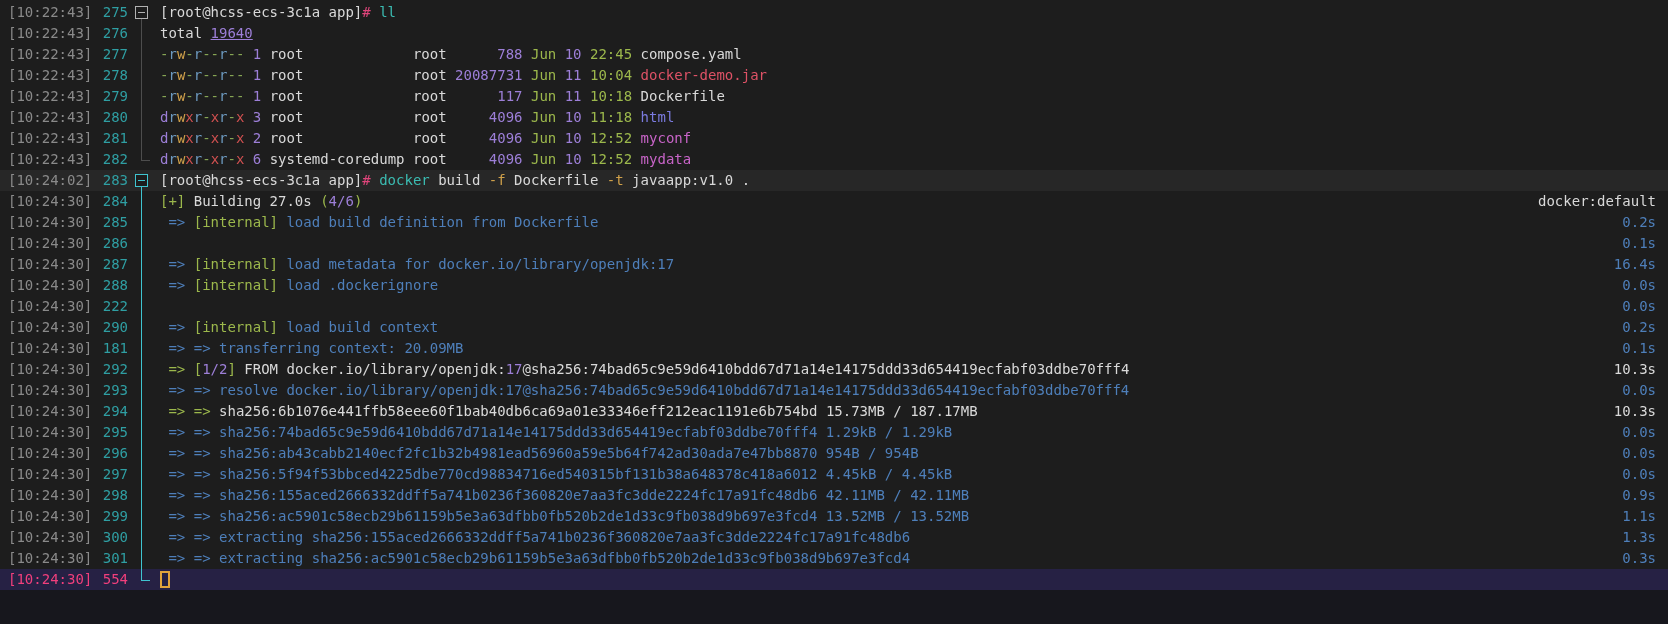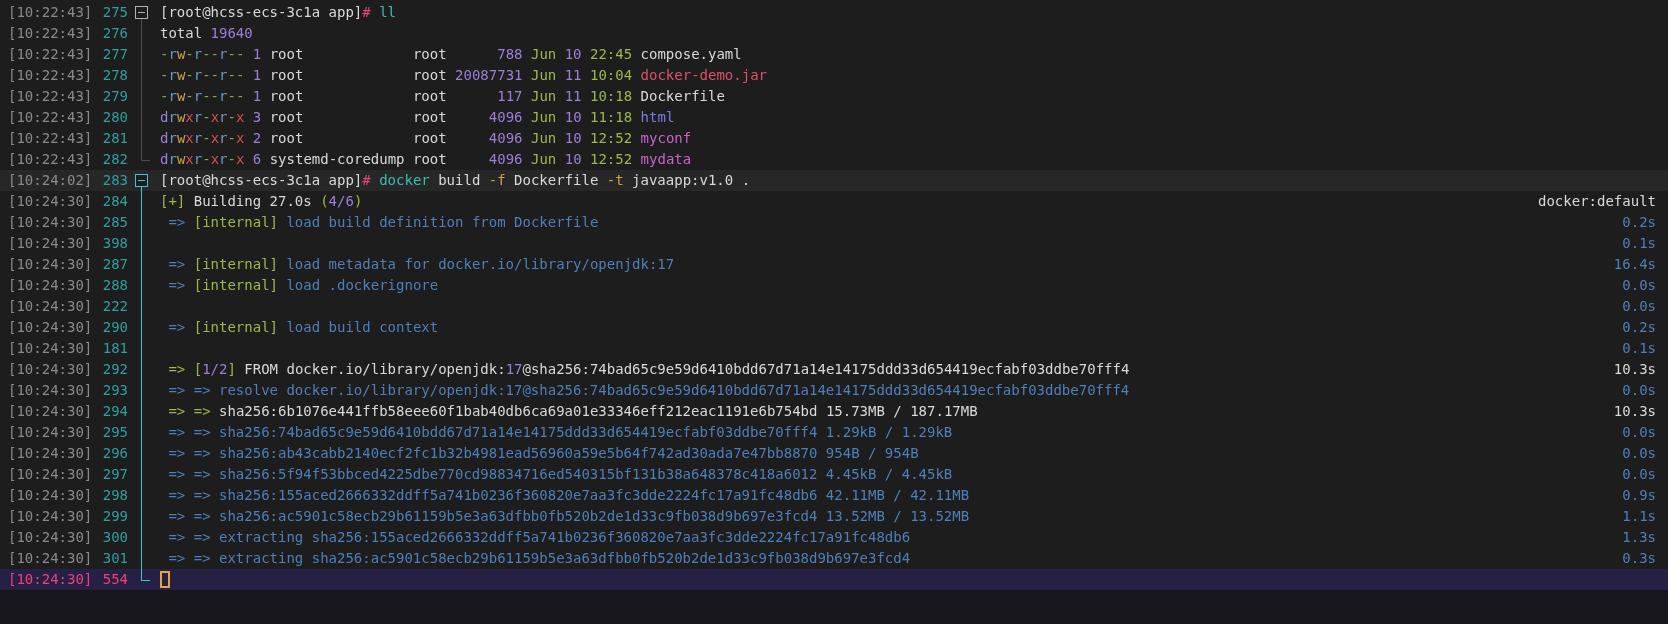--- a/index.html
+++ b/index.html
@@ -29,36 +29,36 @@
   .content{flex:none;white-space:pre;}
   .dur{margin-left:auto;padding-right:12px;white-space:pre;}
   .cursor{display:inline-block;width:10px;height:17px;border:2px solid #e2a43b;box-sizing:border-box;vertical-align:middle;margin-top:-2px;}
 </style>
 </head>
 <body>
 
 <div class="terminal">
   <div class="rows" id="rows">
       <div class="row"><span class="time">[10:22:43]</span><span class="ln">275</span><span class="fold"><span class="vline stub" style="background: rgb(77, 77, 77);"></span><span class="box" style="border-color: rgb(178, 178, 178);"><span class="dash" style="background: rgb(178, 178, 178);"></span></span></span><span class="content"><span style="color: rgb(217, 217, 217);">[root@hcss-ecs-3c1a app]</span><span style="color: rgb(224, 69, 123);">#</span><span style="color: rgb(217, 217, 217);"> </span><span style="color: rgb(59, 188, 178);">ll</span></span></div>
-      <div class="row"><span class="time">[10:22:43]</span><span class="ln">276</span><span class="fold"><span class="vline" style="background: rgb(77, 77, 77);"></span></span><span class="content"><span style="color: rgb(217, 217, 217);">total </span><span style="color: rgb(157, 127, 216);">19640</span></span></div>
+      <div class="row"><span class="time">[10:22:43]</span><span class="ln">276</span><span class="fold"><span class="vline" style="background: rgb(77, 77, 77);"></span></span><span class="content"><span style="color: rgb(217, 217, 217);">total </span><span style="color: rgb(157, 127, 216); text-decoration: underline;">19640</span></span></div>
       <div class="row"><span class="time">[10:22:43]</span><span class="ln">277</span><span class="fold"><span class="vline" style="background: rgb(77, 77, 77);"></span></span><span class="content"><span style="color: rgb(134, 165, 84);">-</span><span style="color: rgb(109, 154, 192);">r</span><span style="color: rgb(207, 160, 74);">w</span><span style="color: rgb(134, 165, 84);">-</span><span style="color: rgb(109, 154, 192);">r</span><span style="color: rgb(134, 165, 84);">--</span><span style="color: rgb(109, 154, 192);">r</span><span style="color: rgb(134, 165, 84);">--</span><span style="color: rgb(217, 217, 217);"> </span><span style="color: rgb(157, 127, 216);">1</span><span style="color: rgb(217, 217, 217);"> root             root</span><span style="color: rgb(157, 127, 216);">      788</span><span style="color: rgb(217, 217, 217);"> </span><span style="color: rgb(156, 184, 76);">Jun</span><span style="color: rgb(217, 217, 217);"> </span><span style="color: rgb(157, 127, 216);">10</span><span style="color: rgb(217, 217, 217);"> </span><span style="color: rgb(156, 184, 76);">22:45</span><span style="color: rgb(217, 217, 217);"> compose.yaml</span></span></div>
       <div class="row"><span class="time">[10:22:43]</span><span class="ln">278</span><span class="fold"><span class="vline" style="background: rgb(77, 77, 77);"></span></span><span class="content"><span style="color: rgb(134, 165, 84);">-</span><span style="color: rgb(109, 154, 192);">r</span><span style="color: rgb(207, 160, 74);">w</span><span style="color: rgb(134, 165, 84);">-</span><span style="color: rgb(109, 154, 192);">r</span><span style="color: rgb(134, 165, 84);">--</span><span style="color: rgb(109, 154, 192);">r</span><span style="color: rgb(134, 165, 84);">--</span><span style="color: rgb(217, 217, 217);"> </span><span style="color: rgb(157, 127, 216);">1</span><span style="color: rgb(217, 217, 217);"> root             root</span><span style="color: rgb(157, 127, 216);"> 20087731</span><span style="color: rgb(217, 217, 217);"> </span><span style="color: rgb(156, 184, 76);">Jun</span><span style="color: rgb(217, 217, 217);"> </span><span style="color: rgb(157, 127, 216);">11</span><span style="color: rgb(217, 217, 217);"> </span><span style="color: rgb(156, 184, 76);">10:04</span><span style="color: rgb(217, 217, 217);"> </span><span style="color: rgb(222, 82, 102);">docker-demo.jar</span></span></div>
       <div class="row"><span class="time">[10:22:43]</span><span class="ln">279</span><span class="fold"><span class="vline" style="background: rgb(77, 77, 77);"></span></span><span class="content"><span style="color: rgb(134, 165, 84);">-</span><span style="color: rgb(109, 154, 192);">r</span><span style="color: rgb(207, 160, 74);">w</span><span style="color: rgb(134, 165, 84);">-</span><span style="color: rgb(109, 154, 192);">r</span><span style="color: rgb(134, 165, 84);">--</span><span style="color: rgb(109, 154, 192);">r</span><span style="color: rgb(134, 165, 84);">--</span><span style="color: rgb(217, 217, 217);"> </span><span style="color: rgb(157, 127, 216);">1</span><span style="color: rgb(217, 217, 217);"> root             root</span><span style="color: rgb(157, 127, 216);">      117</span><span style="color: rgb(217, 217, 217);"> </span><span style="color: rgb(156, 184, 76);">Jun</span><span style="color: rgb(217, 217, 217);"> </span><span style="color: rgb(157, 127, 216);">11</span><span style="color: rgb(217, 217, 217);"> </span><span style="color: rgb(156, 184, 76);">10:18</span><span style="color: rgb(217, 217, 217);"> Dockerfile</span></span></div>
       <div class="row"><span class="time">[10:22:43]</span><span class="ln">280</span><span class="fold"><span class="vline" style="background: rgb(77, 77, 77);"></span></span><span class="content"><span style="color: rgb(157, 127, 216);">d</span><span style="color: rgb(109, 154, 192);">r</span><span style="color: rgb(207, 160, 74);">w</span><span style="color: rgb(207, 80, 80);">x</span><span style="color: rgb(109, 154, 192);">r</span><span style="color: rgb(134, 165, 84);">-</span><span style="color: rgb(207, 80, 80);">x</span><span style="color: rgb(109, 154, 192);">r</span><span style="color: rgb(134, 165, 84);">-</span><span style="color: rgb(207, 80, 80);">x</span><span style="color: rgb(217, 217, 217);"> </span><span style="color: rgb(157, 127, 216);">3</span><span style="color: rgb(217, 217, 217);"> root             root</span><span style="color: rgb(157, 127, 216);">     4096</span><span style="color: rgb(217, 217, 217);"> </span><span style="color: rgb(156, 184, 76);">Jun</span><span style="color: rgb(217, 217, 217);"> </span><span style="color: rgb(157, 127, 216);">10</span><span style="color: rgb(217, 217, 217);"> </span><span style="color: rgb(156, 184, 76);">11:18</span><span style="color: rgb(217, 217, 217);"> </span><span style="color: rgb(123, 123, 223);">html</span></span></div>
       <div class="row"><span class="time">[10:22:43]</span><span class="ln">281</span><span class="fold"><span class="vline" style="background: rgb(77, 77, 77);"></span></span><span class="content"><span style="color: rgb(157, 127, 216);">d</span><span style="color: rgb(109, 154, 192);">r</span><span style="color: rgb(207, 160, 74);">w</span><span style="color: rgb(207, 80, 80);">x</span><span style="color: rgb(109, 154, 192);">r</span><span style="color: rgb(134, 165, 84);">-</span><span style="color: rgb(207, 80, 80);">x</span><span style="color: rgb(109, 154, 192);">r</span><span style="color: rgb(134, 165, 84);">-</span><span style="color: rgb(207, 80, 80);">x</span><span style="color: rgb(217, 217, 217);"> </span><span style="color: rgb(157, 127, 216);">2</span><span style="color: rgb(217, 217, 217);"> root             root</span><span style="color: rgb(157, 127, 216);">     4096</span><span style="color: rgb(217, 217, 217);"> </span><span style="color: rgb(156, 184, 76);">Jun</span><span style="color: rgb(217, 217, 217);"> </span><span style="color: rgb(157, 127, 216);">10</span><span style="color: rgb(217, 217, 217);"> </span><span style="color: rgb(156, 184, 76);">12:52</span><span style="color: rgb(217, 217, 217);"> </span><span style="color: rgb(200, 100, 200);">myconf</span></span></div>
       <div class="row"><span class="time">[10:22:43]</span><span class="ln">282</span><span class="fold"><span class="vline half" style="background: rgb(77, 77, 77);"></span><span class="hline" style="background: rgb(77, 77, 77);"></span></span><span class="content"><span style="color: rgb(157, 127, 216);">d</span><span style="color: rgb(109, 154, 192);">r</span><span style="color: rgb(207, 160, 74);">w</span><span style="color: rgb(207, 80, 80);">x</span><span style="color: rgb(109, 154, 192);">r</span><span style="color: rgb(134, 165, 84);">-</span><span style="color: rgb(207, 80, 80);">x</span><span style="color: rgb(109, 154, 192);">r</span><span style="color: rgb(134, 165, 84);">-</span><span style="color: rgb(207, 80, 80);">x</span><span style="color: rgb(217, 217, 217);"> </span><span style="color: rgb(157, 127, 216);">6</span><span style="color: rgb(217, 217, 217);"> systemd-coredump root</span><span style="color: rgb(157, 127, 216);">     4096</span><span style="color: rgb(217, 217, 217);"> </span><span style="color: rgb(156, 184, 76);">Jun</span><span style="color: rgb(217, 217, 217);"> </span><span style="color: rgb(157, 127, 216);">10</span><span style="color: rgb(217, 217, 217);"> </span><span style="color: rgb(156, 184, 76);">12:52</span><span style="color: rgb(217, 217, 217);"> </span><span style="color: rgb(200, 100, 200);">mydata</span></span></div>
       <div class="row cmd"><span class="time">[10:24:02]</span><span class="ln">283</span><span class="fold"><span class="vline stub" style="background: rgb(63, 196, 208);"></span><span class="box" style="border-color: rgb(63, 196, 208);"><span class="dash" style="background: rgb(63, 196, 208);"></span></span></span><span class="content"><span style="color: rgb(217, 217, 217);">[root@hcss-ecs-3c1a app]</span><span style="color: rgb(224, 69, 123);">#</span><span style="color: rgb(217, 217, 217);"> </span><span style="color: rgb(59, 188, 178);">docker</span><span style="color: rgb(217, 217, 217);"> build </span><span style="color: rgb(207, 160, 74);">-f</span><span style="color: rgb(217, 217, 217);"> Dockerfile </span><span style="color: rgb(207, 160, 74);">-t</span><span style="color: rgb(217, 217, 217);"> javaapp:v1.0 .</span></span></div>
       <div class="row"><span class="time">[10:24:30]</span><span class="ln">284</span><span class="fold"><span class="vline" style="background: rgb(63, 196, 208);"></span></span><span class="content"><span style="color: rgb(156, 184, 76);">[+]</span><span style="color: rgb(217, 217, 217);"> Building 27.0s </span><span style="color: rgb(156, 184, 76);">(</span><span style="color: rgb(157, 127, 216);">4/6</span><span style="color: rgb(156, 184, 76);">)</span></span><span class="dur" style="color: rgb(217, 217, 217);">docker:default</span></div>
       <div class="row"><span class="time">[10:24:30]</span><span class="ln">285</span><span class="fold"><span class="vline" style="background: rgb(63, 196, 208);"></span></span><span class="content"><span style="color: rgb(78, 127, 186);"> =&gt; </span><span style="color: rgb(156, 184, 76);">[internal]</span><span style="color: rgb(78, 127, 186);"> load build definition from Dockerfile</span></span><span class="dur" style="color: rgb(78, 127, 186);">0.2s</span></div>
-      <div class="row"><span class="time">[10:24:30]</span><span class="ln">398</span><span class="fold"><span class="vline" style="background: rgb(63, 196, 208);"></span></span><span class="dur" style="color: rgb(78, 127, 186);">0.1s</span></div>
+      <div class="row"><span class="time">[10:24:30]</span><span class="ln">286</span><span class="fold"><span class="vline" style="background: rgb(63, 196, 208);"></span></span><span class="dur" style="color: rgb(78, 127, 186);">0.1s</span></div>
       <div class="row"><span class="time">[10:24:30]</span><span class="ln">287</span><span class="fold"><span class="vline" style="background: rgb(63, 196, 208);"></span></span><span class="content"><span style="color: rgb(78, 127, 186);"> =&gt; </span><span style="color: rgb(156, 184, 76);">[internal]</span><span style="color: rgb(78, 127, 186);"> load metadata for docker.io/library/openjdk:17</span></span><span class="dur" style="color: rgb(78, 127, 186);">16.4s</span></div>
       <div class="row"><span class="time">[10:24:30]</span><span class="ln">288</span><span class="fold"><span class="vline" style="background: rgb(63, 196, 208);"></span></span><span class="content"><span style="color: rgb(78, 127, 186);"> =&gt; </span><span style="color: rgb(156, 184, 76);">[internal]</span><span style="color: rgb(78, 127, 186);"> load .dockerignore</span></span><span class="dur" style="color: rgb(78, 127, 186);">0.0s</span></div>
       <div class="row"><span class="time">[10:24:30]</span><span class="ln">222</span><span class="fold"><span class="vline" style="background: rgb(63, 196, 208);"></span></span><span class="dur" style="color: rgb(78, 127, 186);">0.0s</span></div>
       <div class="row"><span class="time">[10:24:30]</span><span class="ln">290</span><span class="fold"><span class="vline" style="background: rgb(63, 196, 208);"></span></span><span class="content"><span style="color: rgb(78, 127, 186);"> =&gt; </span><span style="color: rgb(156, 184, 76);">[internal]</span><span style="color: rgb(78, 127, 186);"> load build context</span></span><span class="dur" style="color: rgb(78, 127, 186);">0.2s</span></div>
-      <div class="row"><span class="time">[10:24:30]</span><span class="ln">181</span><span class="fold"><span class="vline" style="background: rgb(63, 196, 208);"></span></span><span class="dur" style="color: rgb(78, 127, 186);">0.1s</span></div>
+      <div class="row"><span class="time">[10:24:30]</span><span class="ln">181</span><span class="fold"><span class="vline" style="background: rgb(63, 196, 208);"></span></span><span class="content"><span style="color: rgb(78, 127, 186);"> =&gt; =&gt; transferring context: 20.09MB</span></span><span class="dur" style="color: rgb(78, 127, 186);">0.1s</span></div>
       <div class="row"><span class="time">[10:24:30]</span><span class="ln">292</span><span class="fold"><span class="vline" style="background: rgb(63, 196, 208);"></span></span><span class="content"><span style="color: rgb(217, 217, 217);"> </span><span style="color: rgb(156, 184, 76);">=&gt;</span><span style="color: rgb(217, 217, 217);"> </span><span style="color: rgb(156, 184, 76);">[</span><span style="color: rgb(157, 127, 216);">1/2</span><span style="color: rgb(156, 184, 76);">]</span><span style="color: rgb(217, 217, 217);"> FROM docker.io/library/openjdk:</span><span style="color: rgb(157, 127, 216);">17</span><span style="color: rgb(217, 217, 217);">@sha256:74bad65c9e59d6410bdd67d71a14e14175ddd33d654419ecfabf03ddbe70fff4</span></span><span class="dur" style="color: rgb(217, 217, 217);">10.3s</span></div>
       <div class="row"><span class="time">[10:24:30]</span><span class="ln">293</span><span class="fold"><span class="vline" style="background: rgb(63, 196, 208);"></span></span><span class="content"><span style="color: rgb(78, 127, 186);"> =&gt; =&gt; resolve docker.io/library/openjdk:17@sha256:74bad65c9e59d6410bdd67d71a14e14175ddd33d654419ecfabf03ddbe70fff4</span></span><span class="dur" style="color: rgb(78, 127, 186);">0.0s</span></div>
       <div class="row"><span class="time">[10:24:30]</span><span class="ln">294</span><span class="fold"><span class="vline" style="background: rgb(63, 196, 208);"></span></span><span class="content"><span style="color: rgb(217, 217, 217);"> </span><span style="color: rgb(156, 184, 76);">=&gt;</span><span style="color: rgb(217, 217, 217);"> </span><span style="color: rgb(156, 184, 76);">=&gt;</span><span style="color: rgb(217, 217, 217);"> sha256:6b1076e441ffb58eee60f1bab40db6ca69a01e33346eff212eac1191e6b754bd 15.73MB / 187.17MB</span></span><span class="dur" style="color: rgb(217, 217, 217);">10.3s</span></div>
       <div class="row"><span class="time">[10:24:30]</span><span class="ln">295</span><span class="fold"><span class="vline" style="background: rgb(63, 196, 208);"></span></span><span class="content"><span style="color: rgb(78, 127, 186);"> =&gt; =&gt; sha256:74bad65c9e59d6410bdd67d71a14e14175ddd33d654419ecfabf03ddbe70fff4 1.29kB / 1.29kB</span></span><span class="dur" style="color: rgb(78, 127, 186);">0.0s</span></div>
       <div class="row"><span class="time">[10:24:30]</span><span class="ln">296</span><span class="fold"><span class="vline" style="background: rgb(63, 196, 208);"></span></span><span class="content"><span style="color: rgb(78, 127, 186);"> =&gt; =&gt; sha256:ab43cabb2140ecf2fc1b32b4981ead56960a59e5b64f742ad30ada7e47bb8870 954B / 954B</span></span><span class="dur" style="color: rgb(78, 127, 186);">0.0s</span></div>
       <div class="row"><span class="time">[10:24:30]</span><span class="ln">297</span><span class="fold"><span class="vline" style="background: rgb(63, 196, 208);"></span></span><span class="content"><span style="color: rgb(78, 127, 186);"> =&gt; =&gt; sha256:5f94f53bbced4225dbe770cd98834716ed540315bf131b38a648378c418a6012 4.45kB / 4.45kB</span></span><span class="dur" style="color: rgb(78, 127, 186);">0.0s</span></div>
       <div class="row"><span class="time">[10:24:30]</span><span class="ln">298</span><span class="fold"><span class="vline" style="background: rgb(63, 196, 208);"></span></span><span class="content"><span style="color: rgb(78, 127, 186);"> =&gt; =&gt; sha256:155aced2666332ddff5a741b0236f360820e7aa3fc3dde2224fc17a91fc48db6 42.11MB / 42.11MB</span></span><span class="dur" style="color: rgb(78, 127, 186);">0.9s</span></div>
       <div class="row"><span class="time">[10:24:30]</span><span class="ln">299</span><span class="fold"><span class="vline" style="background: rgb(63, 196, 208);"></span></span><span class="content"><span style="color: rgb(78, 127, 186);"> =&gt; =&gt; sha256:ac5901c58ecb29b61159b5e3a63dfbb0fb520b2de1d33c9fb038d9b697e3fcd4 13.52MB / 13.52MB</span></span><span class="dur" style="color: rgb(78, 127, 186);">1.1s</span></div>
       <div class="row"><span class="time">[10:24:30]</span><span class="ln">300</span><span class="fold"><span class="vline" style="background: rgb(63, 196, 208);"></span></span><span class="content"><span style="color: rgb(78, 127, 186);"> =&gt; =&gt; extracting sha256:155aced2666332ddff5a741b0236f360820e7aa3fc3dde2224fc17a91fc48db6</span></span><span class="dur" style="color: rgb(78, 127, 186);">1.3s</span></div>
       <div class="row"><span class="time">[10:24:30]</span><span class="ln">301</span><span class="fold"><span class="vline" style="background: rgb(63, 196, 208);"></span></span><span class="content"><span style="color: rgb(78, 127, 186);"> =&gt; =&gt; extracting sha256:ac5901c58ecb29b61159b5e3a63dfbb0fb520b2de1d33c9fb038d9b697e3fcd4</span></span><span class="dur" style="color: rgb(78, 127, 186);">0.3s</span></div>

